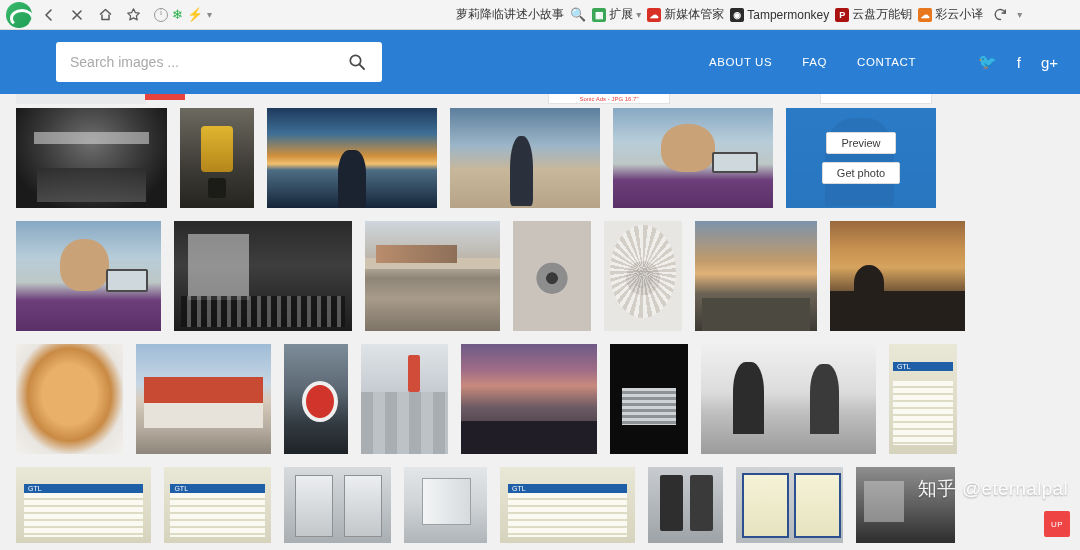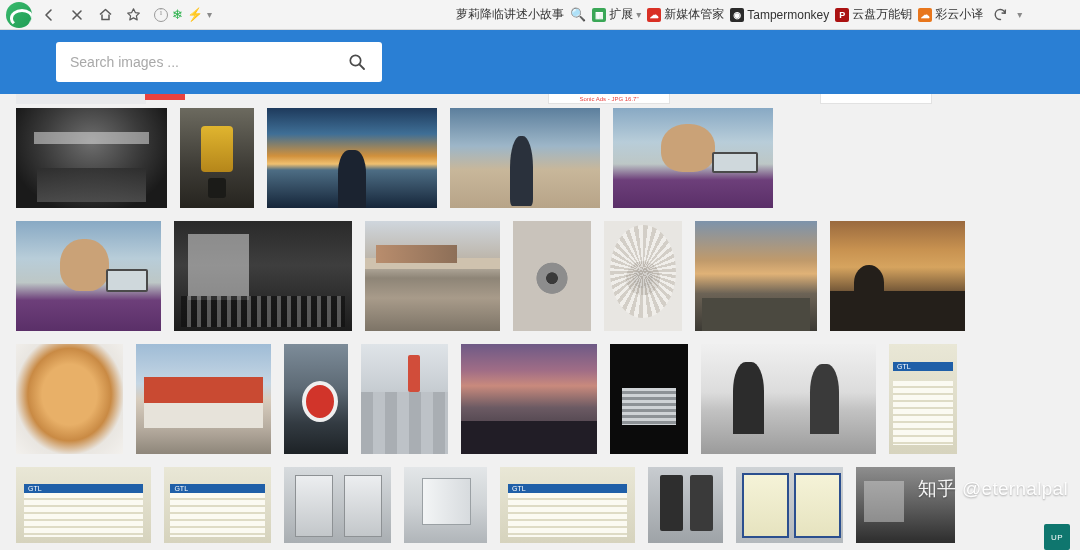--- a/index.html
+++ b/index.html
@@ -552,23 +552,23 @@
     color: #ffffff;
     opacity: .92;
     text-shadow: 0 1px 2px rgba(0,0,0,.35);
     letter-spacing: .3px;
     pointer-events: none;
     font-family: Liberation Sans, sans-serif;
   }
   .up-btn {
     position: absolute;
     right: 10px;
-    bottom: 0;
+    bottom: 13px;
     width: 26px; height: 26px;
-    background: #0f766e;
+    background: #ef4444;
     color: #fff;
     font-size: 8px;
     display: flex; align-items: center; justify-content: center;
     border-radius: 2px;
     cursor: pointer;
     letter-spacing: .4px;
   }
 </style>
 </head>
 <body>
@@ -650,39 +650,55 @@
   <div class="searchwrap">
     <input type="text" placeholder="Search images ..." style="">
     <span class="search-btn">
       <svg width="18" height="18" viewBox="0 0 18 18">
           <circle cx="7.5" cy="7.5" r="5.2" fill="none" stroke="#4a4a4a" stroke-width="1.7"></circle>
           <path d="M11.4 11.4 L16 16" stroke="#4a4a4a" stroke-width="1.9" stroke-linecap="round"></path>
         </svg>
     </span>
   </div>
 
+  <div class="mainnav">
+    <a href="#">ABOUT US</a>
+    <a href="#">FAQ</a>
+    <a href="#">CONTACT</a>
+    <div class="socials">
+      <span>🐦</span>
+      <span>f</span>
+      <span>g+</span>
+    </div>
+  </div>
 </div>
 
 <div class="page">
 
   <div class="strip">
     <div class="cut w1"></div>
     <div class="cut red"></div>
     <div class="cut ad">
       <div class="ad-label">Sonic Ads - JPG 16.7"</div>
     </div>
     <div class="cut w2"></div>
   </div>
 
   <div class="grid-row">
     <div class="tile ph-shopfront" style="width:151px;height:100px"></div>
     <div class="tile ph-phone" style="width:74px;height:100px"></div>
     <div class="tile ph-sunset-sea silh" style="width:170px;height:100px"></div>
     <div class="tile ph-beach-figure" style="width:150px;height:100px"></div>
     <div class="tile ph-girl-phone" style="width:160px;height:100px"></div>
+    <div class="tile ph-blue-overlay" style="width:150px;height:100px">
+      <div class="hover-overlay">
+        <button class="hover-btn">Preview</button>
+        <button class="hover-btn">Get photo</button>
+      </div>
+    </div>
   </div>
 
   <div class="grid-row">
     <div class="tile ph-girl-phone" style="width:145px;height:110px"></div>
     <div class="tile ph-bw-cafe" style="width:178px;height:110px"></div>
     <div class="tile ph-rail" style="width:135px;height:110px"></div>
     <div class="tile ph-drain" style="width:78px;height:110px"></div>
     <div class="tile ph-drain2" style="width:78px;height:110px"></div>
     <div class="tile ph-planter" style="width:122px;height:110px"></div>
     <div class="tile ph-treeline" style="width:135px;height:110px"></div>

